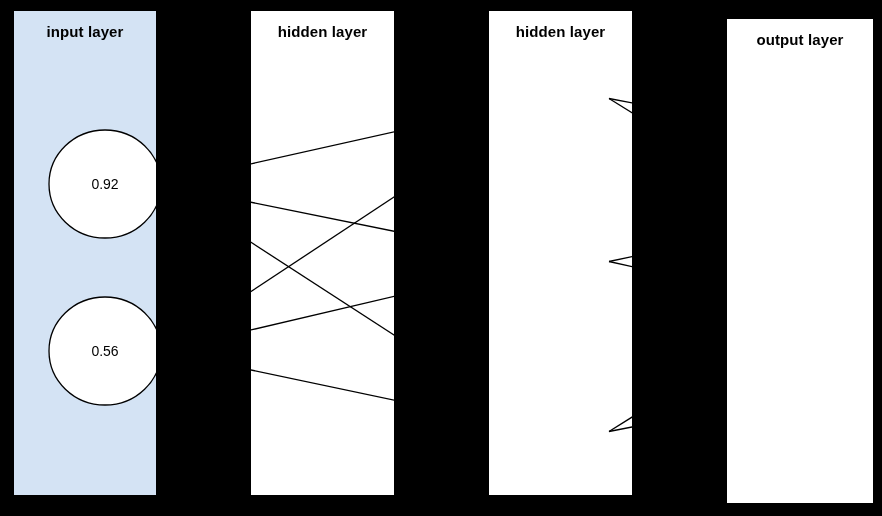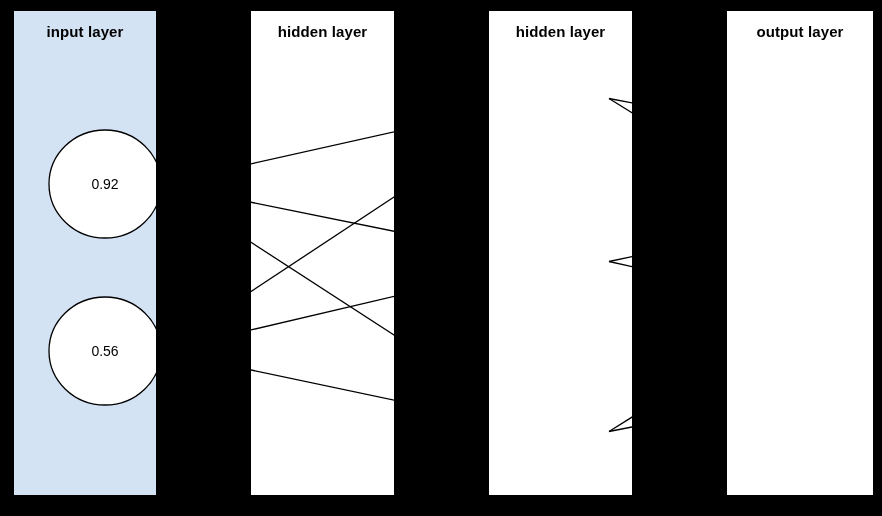--- a/index.html
+++ b/index.html
@@ -150,21 +150,21 @@
           <rect x="528" y="139" width="68" height="53" class="node-shape"></rect>
           <text x="562" y="165.5" class="node-label small">neuron</text>
         </g>
         <g>
           <rect x="528" y="314" width="68" height="53" class="node-shape"></rect>
           <text x="562" y="340.5" class="node-label small">neuron</text>
         </g>
       </svg>
   </div>
 
-  <div class="layer-col fill-white" id="col-output" style="left: 726px; top: 10px; width: 148px; height: 486px; background: rgb(255, 255, 255); border-color: rgb(0, 0, 0);">
+  <div class="layer-col fill-white" id="col-output" style="left: 726px; top: 18px; width: 148px; height: 486px; background: rgb(255, 255, 255); border-color: rgb(0, 0, 0);">
     <div class="layer-title" id="title-output" style="top: 12px;">output layer</div>
     <svg class="edges-svg" id="svg-output">
         <line x1="358" y1="165.5" x2="749" y2="260" class="edge"></line>
         <path d="M 738.1833950719486 262.0002644401313 L 749 260 L 740.2908351552477 253.28059171452355 Z" fill="#000000" stroke="#000000" stroke-width="1"></path>
         <line x1="358" y1="340.5" x2="749" y2="260" class="edge"></line>
         <path d="M 740.0668416184321 266.4186198929228 L 749 260 L 738.2578677199778 257.63217524328695 Z" fill="#000000" stroke="#000000" stroke-width="1"></path>
         <g>
           <polygon points="749,260 784.2401332868777,220.05562631560355 841.2598667131223,235.31301940371614 841.2598667131223,284.6869805962839 784.2401332868777,299.94437368439645" class="node-shape"></polygon>
           <text x="804" y="263" class="node-label">output</text>
         </g>

